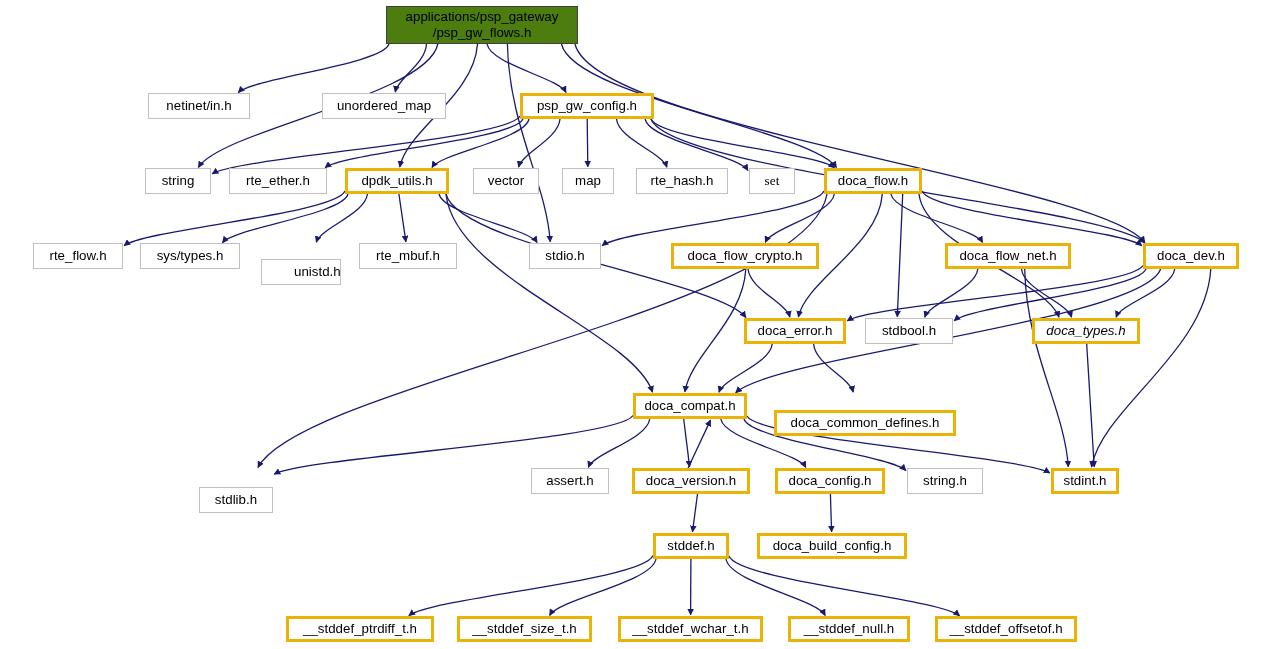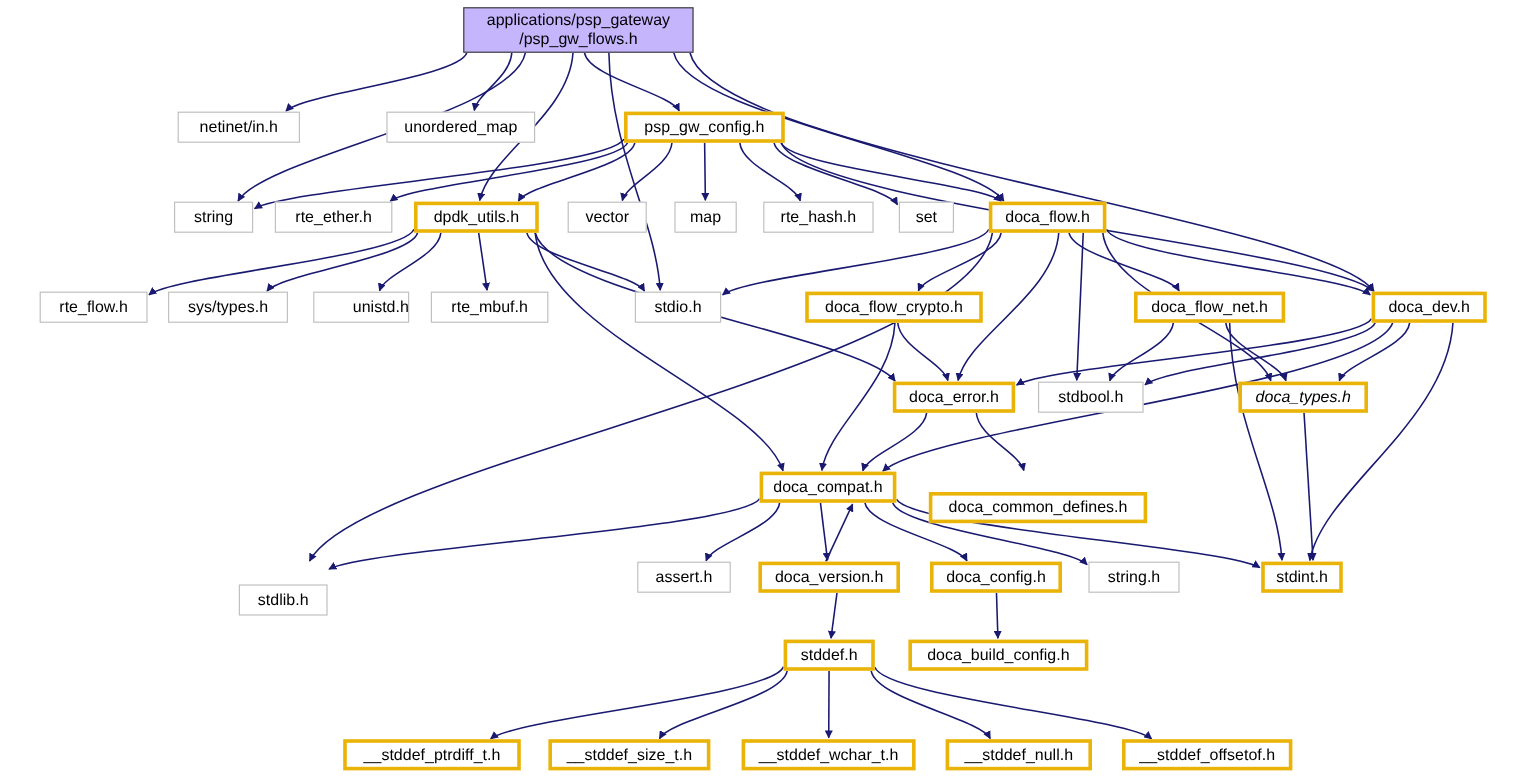--- a/index.html
+++ b/index.html
@@ -37,21 +37,21 @@
     background: #ffffff;
     border: 1px solid #c0c0c0;
     white-space: pre;
     letter-spacing: 0.02px;
     z-index: 2;
   }
   .node.strong {
     border: 3px solid #eab308;
   }
   .node.root {
-    background: #c4b5fd;
+    background: #4d7c0f;
     border: 1px solid #404040;
   }
   .node-label {
     display: block;
     width: 100%;
     pointer-events: none;
   }
 </style>
 </head>
 <body>
@@ -130,25 +130,25 @@
 /psp_gw_flows.h</span></div>
       <div class="node " style="left: 148px; top: 93px; width: 102px; height: 26px;"><span class="node-label">netinet/in.h</span></div>
       <div class="node " style="left: 322px; top: 93px; width: 124px; height: 26px;"><span class="node-label">unordered_map</span></div>
       <div class="node strong" style="left: 520px; top: 93px; width: 134px; height: 26px;"><span class="node-label">psp_gw_config.h</span></div>
       <div class="node " style="left: 145px; top: 168px; width: 66px; height: 26px;"><span class="node-label">string</span></div>
       <div class="node " style="left: 229px; top: 168px; width: 98px; height: 26px;"><span class="node-label">rte_ether.h</span></div>
       <div class="node strong" style="left: 345px; top: 168px; width: 104px; height: 26px;"><span class="node-label">dpdk_utils.h</span></div>
       <div class="node " style="left: 473px; top: 168px; width: 66px; height: 26px;"><span class="node-label">vector</span></div>
       <div class="node " style="left: 562px; top: 168px; width: 52px; height: 26px;"><span class="node-label">map</span></div>
       <div class="node " style="left: 636px; top: 168px; width: 92px; height: 26px;"><span class="node-label">rte_hash.h</span></div>
-      <div class="node " style="left: 749px; top: 168px; width: 46px; height: 26px;"><span class="node-label">set</span></div>
+      <div class="node " style="left: 749px; top: 168px; width: 46px; height: 26px; font-family: Liberation Serif, serif;"><span class="node-label">set</span></div>
       <div class="node strong" style="left: 824px; top: 168px; width: 98px; height: 26px;"><span class="node-label">doca_flow.h</span></div>
       <div class="node " style="left: 33px; top: 243px; width: 90px; height: 26px;"><span class="node-label">rte_flow.h</span></div>
       <div class="node " style="left: 140px; top: 243px; width: 100px; height: 26px;"><span class="node-label">sys/types.h</span></div>
-      <div class="node " style="left: 261px; top: 243px; width: 80px; height: 26px; padding-left: 32px;"><span class="node-label">unistd.h</span></div>
+      <div class="node " style="left: 261px; top: 259px; width: 80px; height: 26px; padding-left: 32px;"><span class="node-label">unistd.h</span></div>
       <div class="node " style="left: 359px; top: 243px; width: 98px; height: 26px;"><span class="node-label">rte_mbuf.h</span></div>
       <div class="node " style="left: 529px; top: 243px; width: 72px; height: 26px;"><span class="node-label">stdio.h</span></div>
       <div class="node strong" style="left: 671px; top: 243px; width: 148px; height: 26px;"><span class="node-label">doca_flow_crypto.h</span></div>
       <div class="node strong" style="left: 945px; top: 243px; width: 126px; height: 26px;"><span class="node-label">doca_flow_net.h</span></div>
       <div class="node strong" style="left: 1143px; top: 243px; width: 96px; height: 26px;"><span class="node-label">doca_dev.h</span></div>
       <div class="node strong" style="left: 744px; top: 318px; width: 102px; height: 26px;"><span class="node-label">doca_error.h</span></div>
       <div class="node " style="left: 865px; top: 318px; width: 88px; height: 26px;"><span class="node-label">stdbool.h</span></div>
       <div class="node strong" style="left: 1032px; top: 318px; width: 108px; height: 26px; font-style: italic;"><span class="node-label">doca_types.h</span></div>
       <div class="node strong" style="left: 633px; top: 393px; width: 114px; height: 26px;"><span class="node-label">doca_compat.h</span></div>
       <div class="node strong" style="left: 774px; top: 410px; width: 182px; height: 26px;"><span class="node-label">doca_common_defines.h</span></div>

